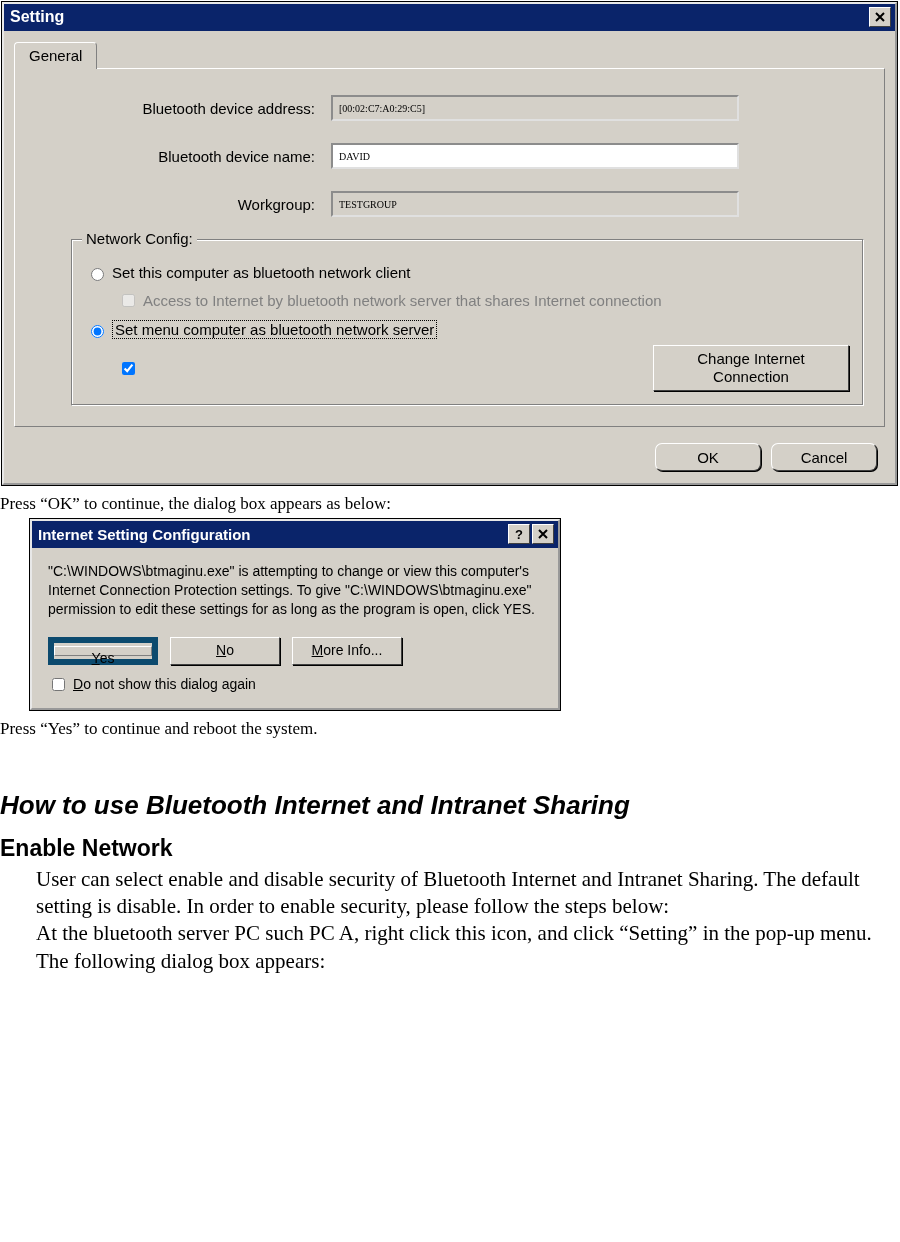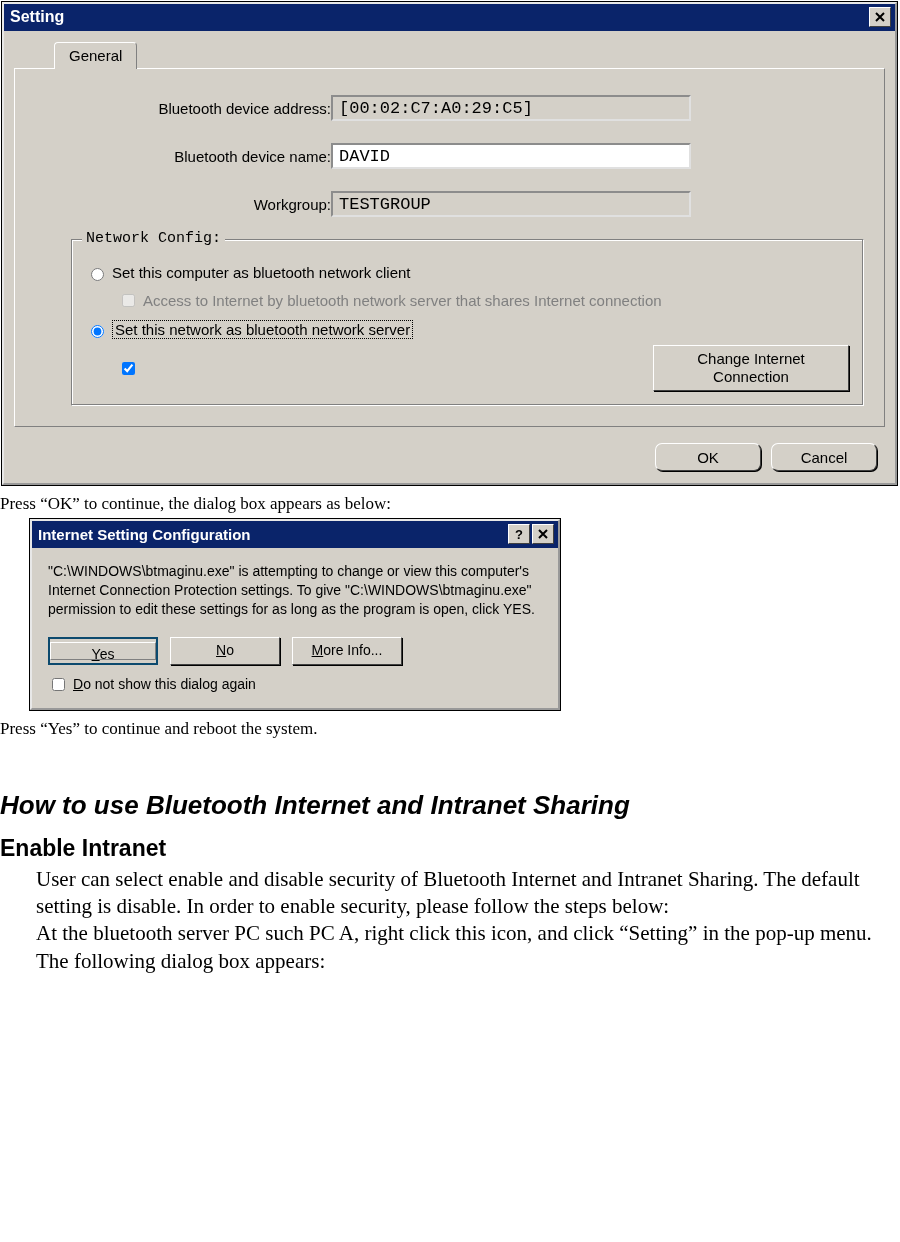--- a/index.html
+++ b/index.html
@@ -80,69 +80,68 @@
     background: #d4d0c8;
     border: 1px solid #fff;
     border-right-color: #808080;
     border-bottom: none;
     border-radius: 4px 4px 0 0;
     padding: 4px 14px 5px 14px;
     font-size: 15px;
     position: relative;
     top: 1px;
     z-index: 2;
-    margin-left: 40px;
   }
   .tab-panel {
     border: 1px solid #fff;
     border-right-color: #808080;
     border-bottom-color: #808080;
     margin: 0 10px 6px 10px;
     padding: 26px 16px 16px 16px;
     background: #d4d0c8;
   }
   .form-row {
     display: flex;
     align-items: center;
     margin-bottom: 22px;
   }
   .form-label {
     width: 300px;
     text-align: right;
+    padding-right: 16px;
     font-size: 15px;
   }
   .text-input {
-    width: 360px;
+    width: 408px;
     height: 26px;
     border: 2px inset #e0e0e0;
     background: #fff;
     padding: 2px 6px;
-    font-family: Liberation Mono, monospace;
-    font-size: 17px;
+    font-family: Liberation Serif, serif;
+    font-size: 10px;
   }
   .text-input.readonly { background: #d4d0c8; }
 
   .groupbox {
     border: 1px solid #808080;
     border-top-color: #808080;
     border-left-color: #808080;
     border-right-color: #fff;
     border-bottom-color: #fff;
     box-shadow: inset -1px -1px 0 #808080, inset 1px 1px 0 #fff;
     padding: 18px 14px 14px 14px;
     margin: 8px 4px 4px 40px;
     position: relative;
   }
   .groupbox-legend {
     position: absolute;
     top: -10px; left: 10px;
     background: #d4d0c8;
     padding: 0 4px;
     font-size: 15px;
-    font-family: Liberation Mono, monospace;
   }
   .radio-row, .check-row {
     display: flex;
     align-items: center;
     margin: 6px 0 10px 0;
     font-size: 15px;
   }
   .radio-row input, .check-row input { margin-right: 8px; }
   .indented { margin-left: 32px; }
   .disabled-text { color: #808080; }
@@ -187,21 +186,21 @@
     font-size: 14px;
     color: #000;
     line-height: 1.35;
   }
   .win2-btnrow {
     display: flex;
     gap: 12px;
     margin: 18px 0 10px 0;
   }
   .win2-btnrow .btn { width: 110px; height: 28px; padding: 3px 0; font-size: 14px; }
-  .btn-default { border: 2px solid #0c4a6e; box-shadow: none; }
+  .btn-default { border: 6px solid #0c4a6e; box-shadow: none; }
   .btn-default-inner {
     border: 1px solid #fff;
     border-right-color: #808080;
     border-bottom-color: #808080;
     padding: 2px 0;
     height: 100%;
   }
   .u { text-decoration: underline; }
   .win2-check {
     display: flex;
@@ -254,21 +253,21 @@
         <input type="radio" name="nc" style="">
         <span>Set this computer as bluetooth network client</span>
       </label>
       <label class="check-row indented disabled-text">
         <input type="checkbox" disabled="" style="">
         <span>Access to Internet by bluetooth network server that shares Internet connection</span>
       </label>
 
       <label class="radio-row">
         <input type="radio" name="nc" checked="" style="">
-        <span class="focus-box">Set this network as bluetooth network server</span>
+        <span class="focus-box">Set menu computer as bluetooth network server</span>
       </label>
 
       <div style="display:flex; align-items:center;">
         <label class="check-row indented" style="flex:1;">
           <input type="checkbox" checked="" style="">
         </label>
         <div class="btn btn-change">Change Internet Connection</div>
       </div>
       <div style="clear:both;"></div>
     </div>
@@ -310,15 +309,15 @@
     <label class="win2-check">
       <input type="checkbox" style="">
       <span><span class="u">D</span><span>o not show this dialog again</span></span>
     </label>
   </div>
 </div>
 
 <div class="doc-text">Press “Yes” to continue and reboot the system.</div>
 
 <div class="doc-heading1">How to use Bluetooth Internet and Intranet Sharing</div>
-<div class="doc-heading2">Enable Intranet</div>
+<div class="doc-heading2">Enable Network</div>
 <div class="doc-body">User can select enable and disable security of Bluetooth Internet and Intranet Sharing. The default setting is disable. In order to enable security, please follow the steps below:</div>
 <div class="doc-body">At the bluetooth server PC such PC A, right click this icon, and click “Setting” in the pop-up menu. The following dialog  box appears:</div>
 
 </body></html>

